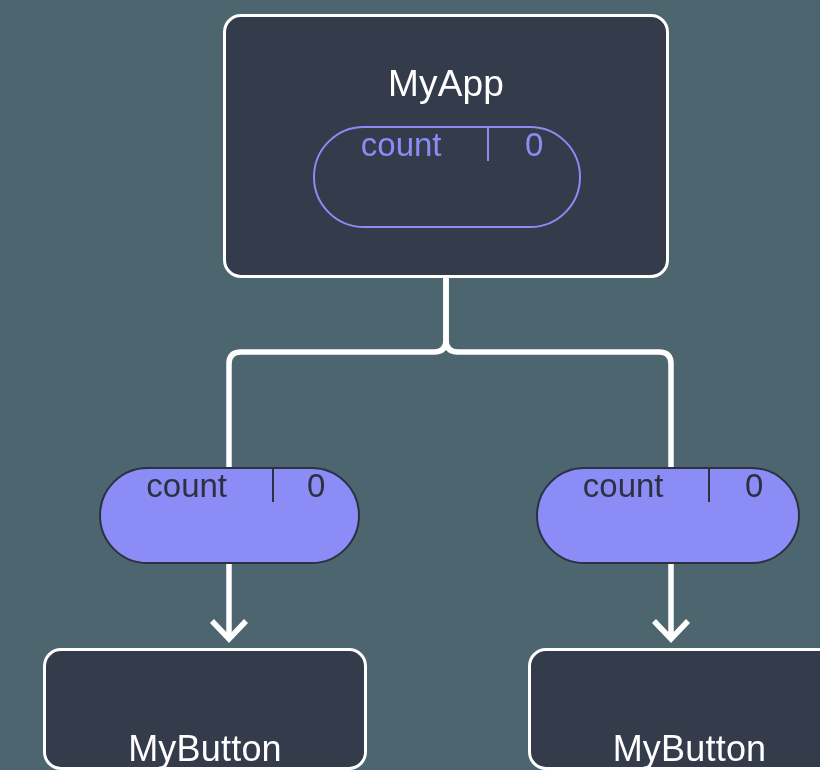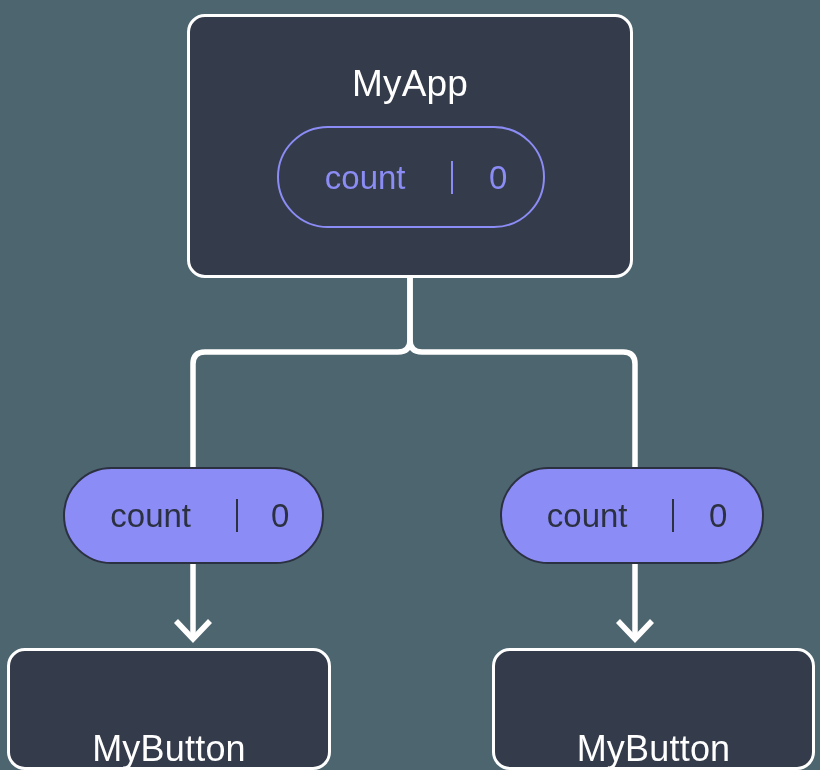--- a/index.html
+++ b/index.html
@@ -10,20 +10,21 @@
     width: 820px;
     height: 770px;
     background: #4c656f;
     font-family: "Liberation Sans", sans-serif;
     overflow: hidden;
   }
   #stage {
     position: relative;
     width: 676px;
     height: 770px;
+    margin-left: 36px;
   }
   #edges {
     position: absolute;
     left: 0;
     top: 0;
     width: 820px;
     height: 770px;
     pointer-events: none;
   }
 
@@ -77,21 +78,21 @@
   #node-mybutton-right .component-title {
     font-size: 36px;
     margin-top: -2px;
   }
 
   
   .state-pill {
     position: absolute;
     box-sizing: border-box;
     display: flex;
-    align-items: center;
+    align-items: flex-start;
     border-radius: 999px;
     overflow: hidden;
   }
   .state-pill .pill-key,
   .state-pill .pill-value {
     display: flex;
     align-items: center;
     justify-content: center;
     font-size: 33px;
     line-height: 1;

